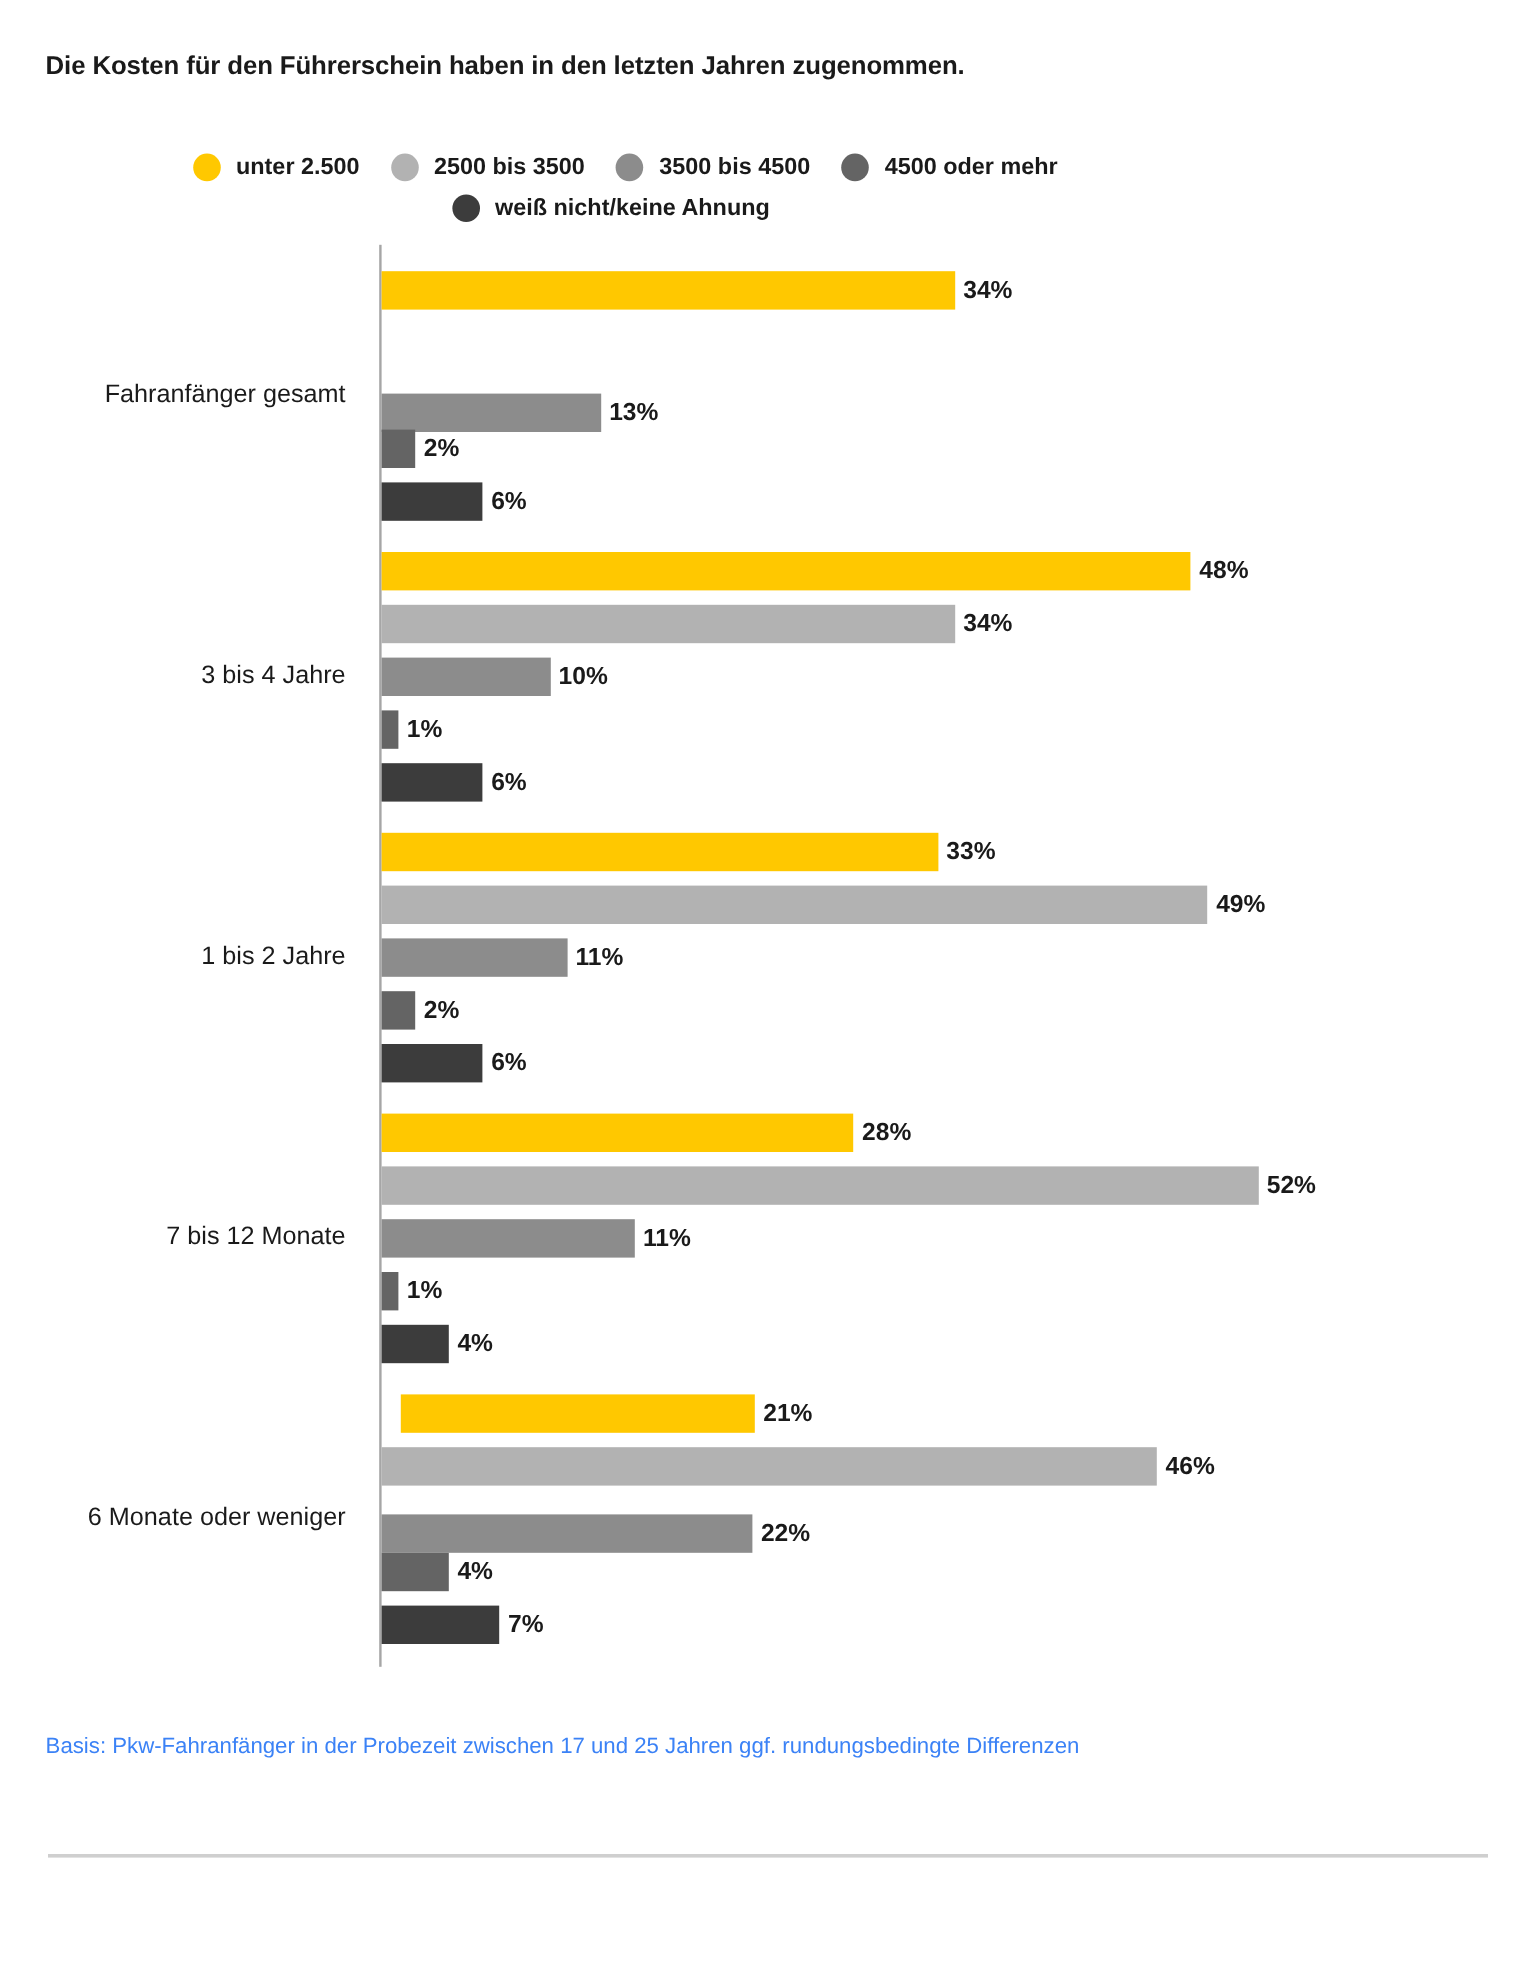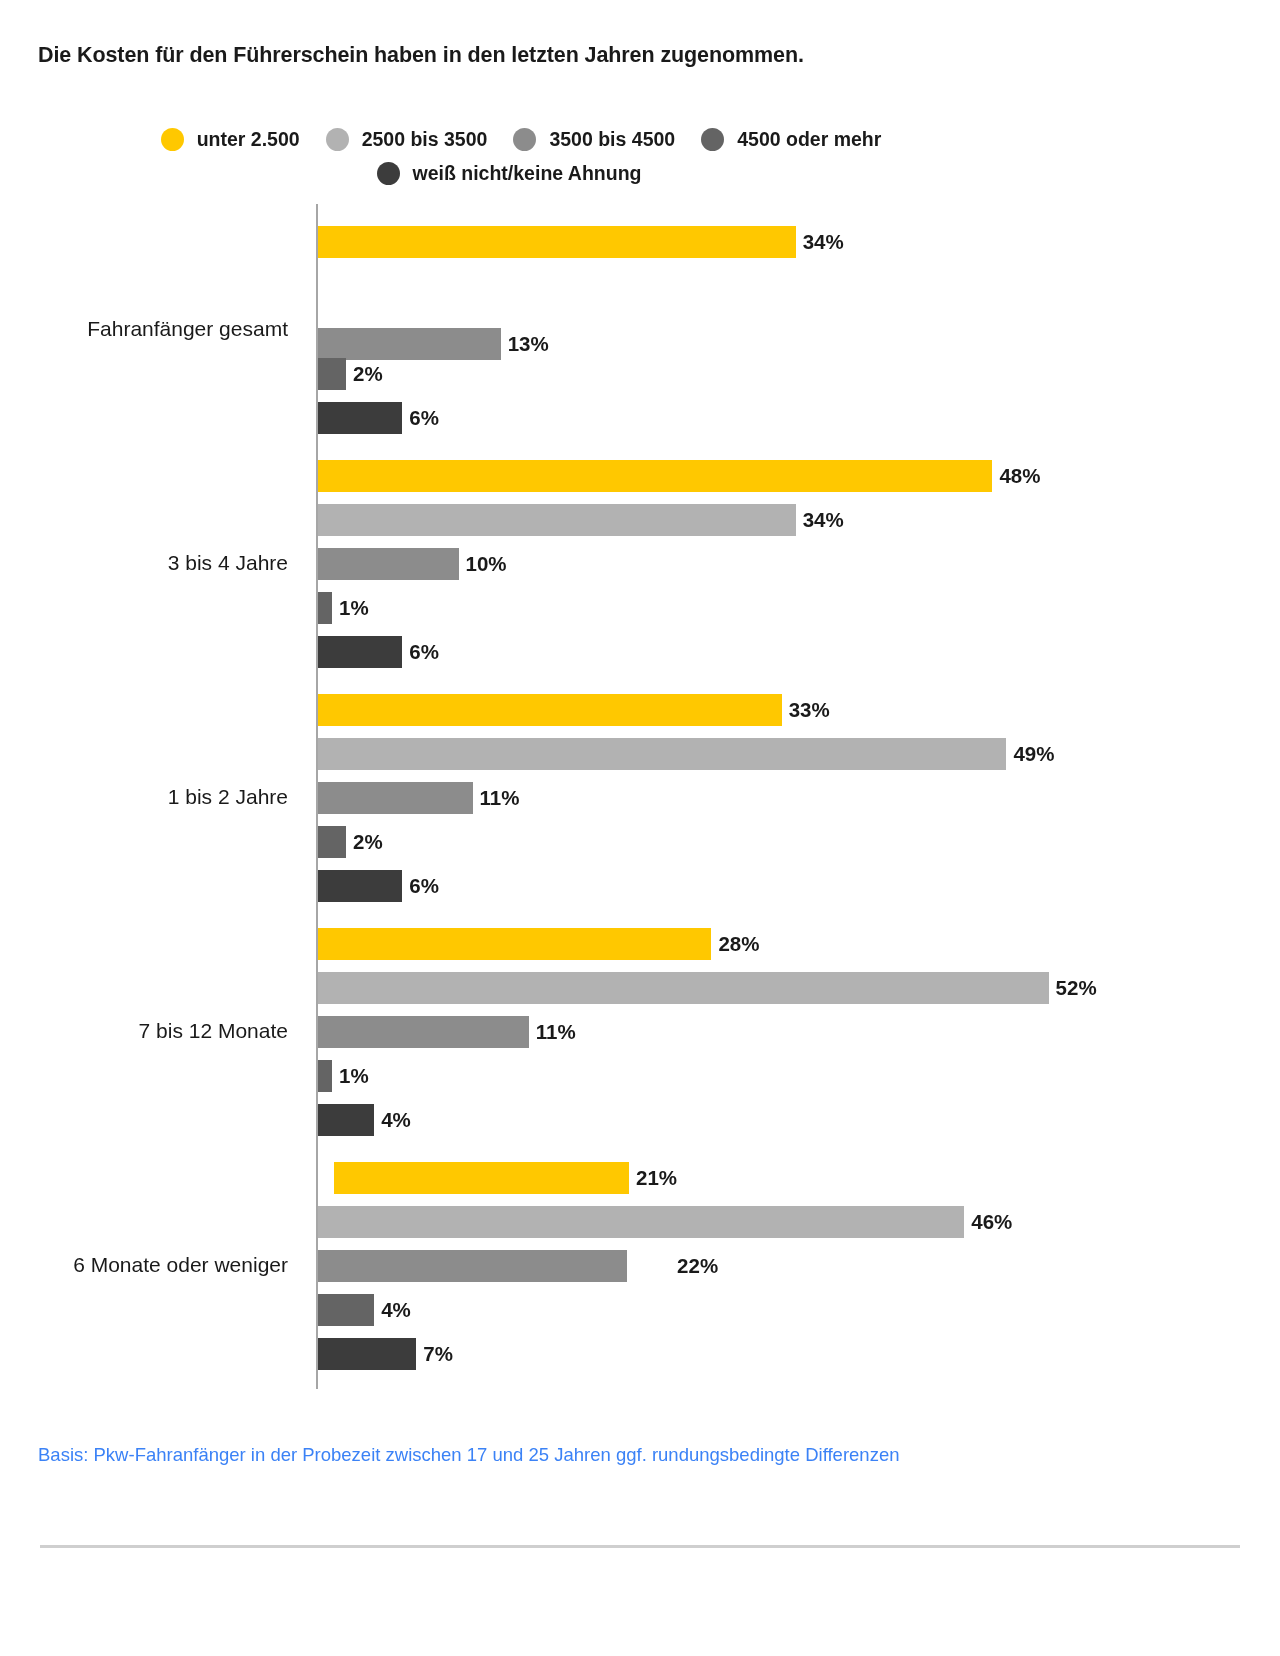--- a/index.html
+++ b/index.html
@@ -269,21 +269,21 @@
         <div class="group" style="top: 958px; height: 220px;">
           <div class="group-label" style="top: 91px;">6 Monate oder weniger</div>
           <div class="bar-row" style="top: 0px; padding-left: 16px;">
             <div class="bar" style="width: 295.05px; background: rgb(255, 200, 0);"></div>
             <span class="bar-value">21%</span>
           </div>
           <div class="bar-row" style="top: 44px;">
             <div class="bar" style="width: 646.3px; background: rgb(178, 178, 178);"></div>
             <span class="bar-value">46%</span>
           </div>
-          <div class="bar-row" style="top: 88px; gap: 43px;">
+          <div class="bar-row" style="top: 100px;">
             <div class="bar" style="width: 309.1px; background: rgb(140, 140, 140);"></div>
             <span class="bar-value">22%</span>
           </div>
           <div class="bar-row" style="top: 132px;">
             <div class="bar" style="width: 56.2px; background: rgb(100, 100, 100);"></div>
             <span class="bar-value">4%</span>
           </div>
           <div class="bar-row" style="top: 176px;">
             <div class="bar" style="width: 98.35px; background: rgb(60, 60, 60);"></div>
             <span class="bar-value">7%</span>

